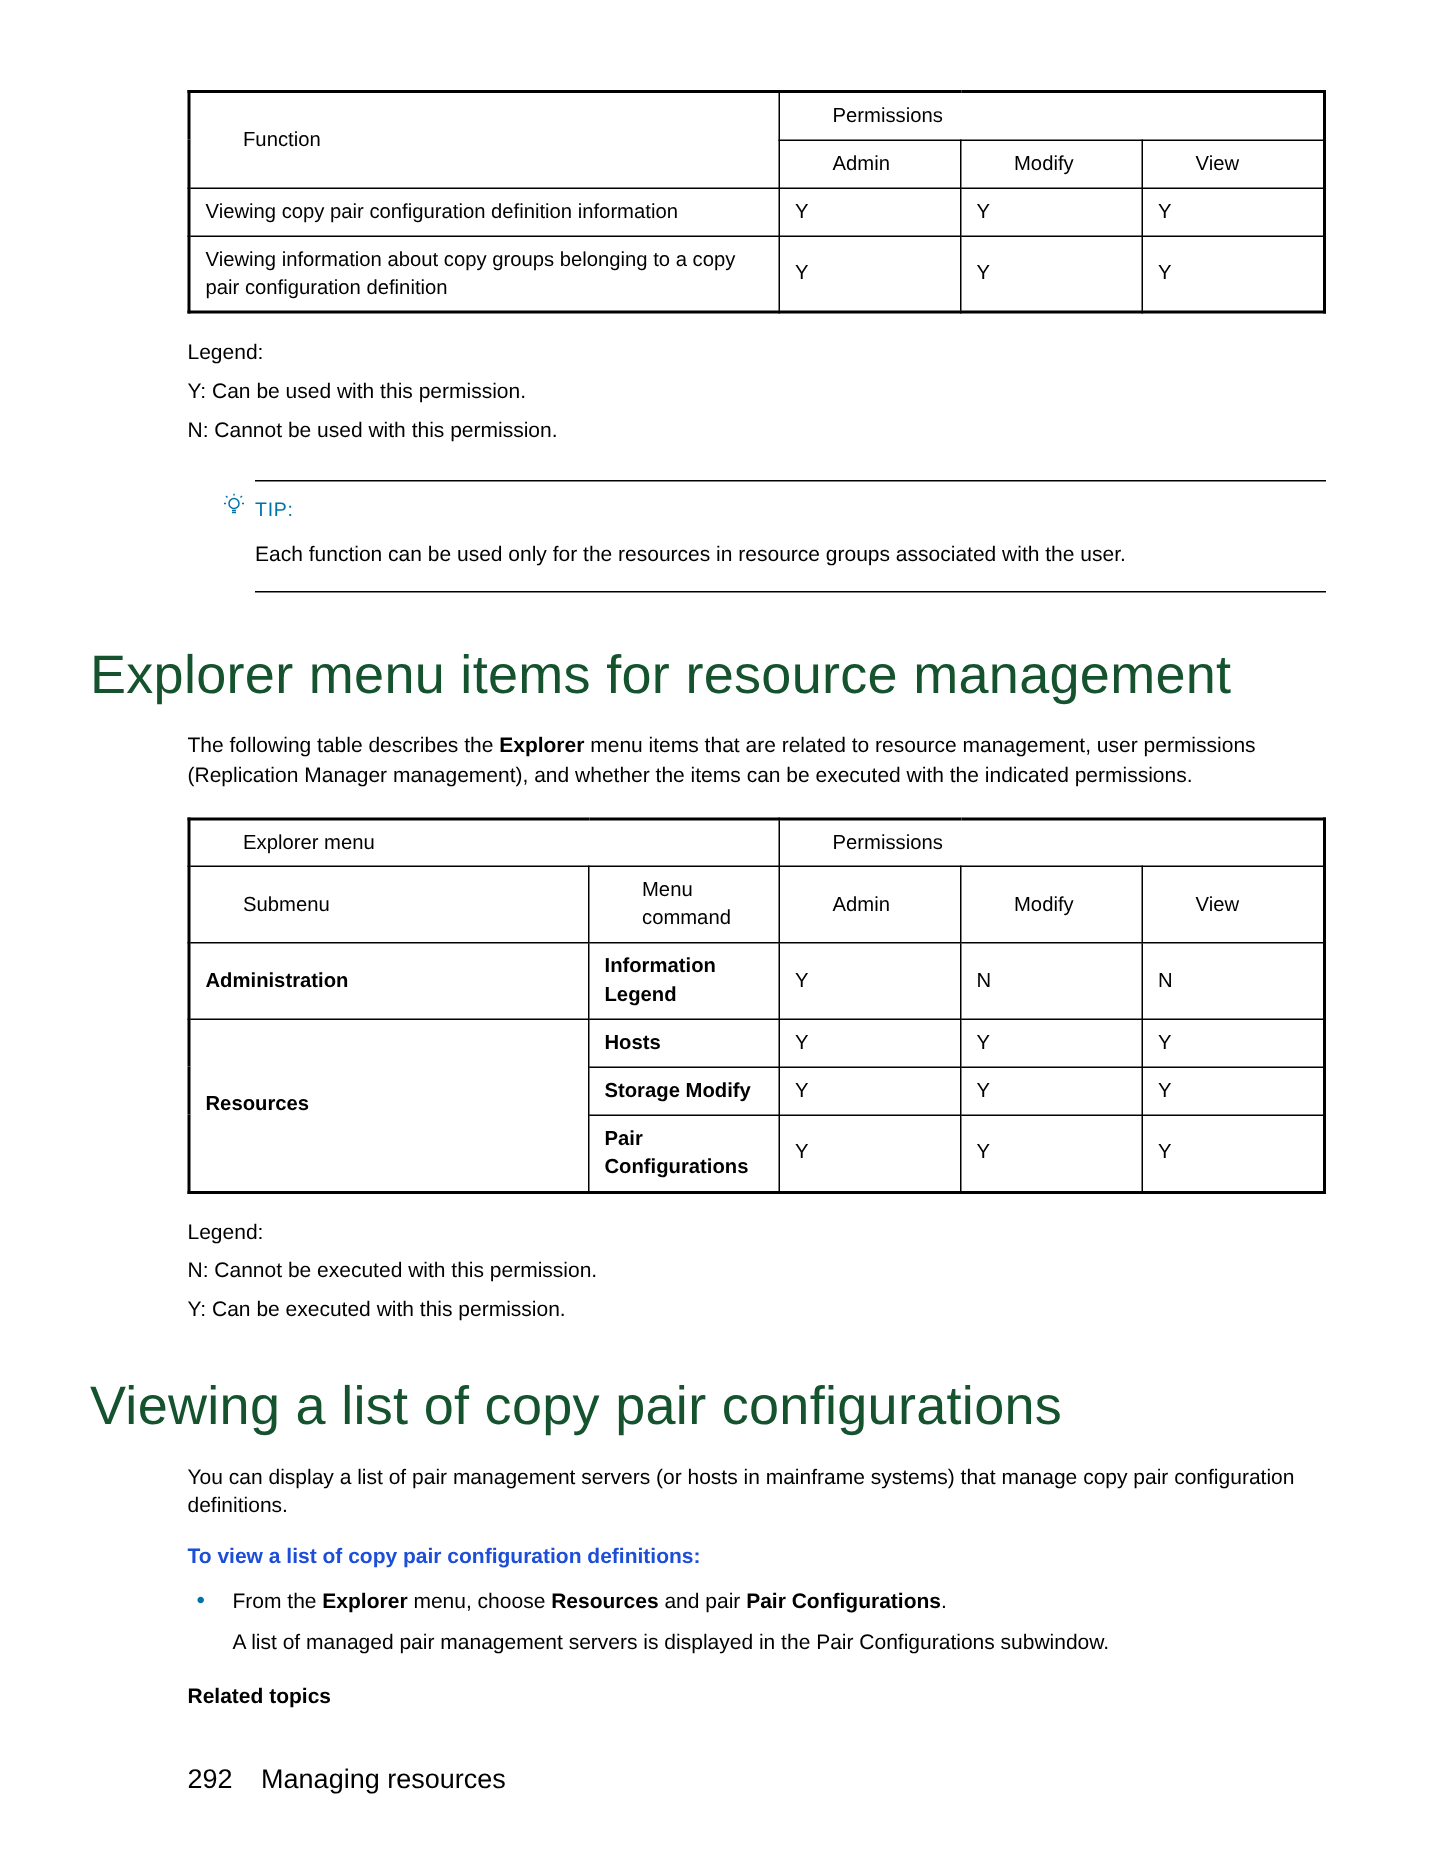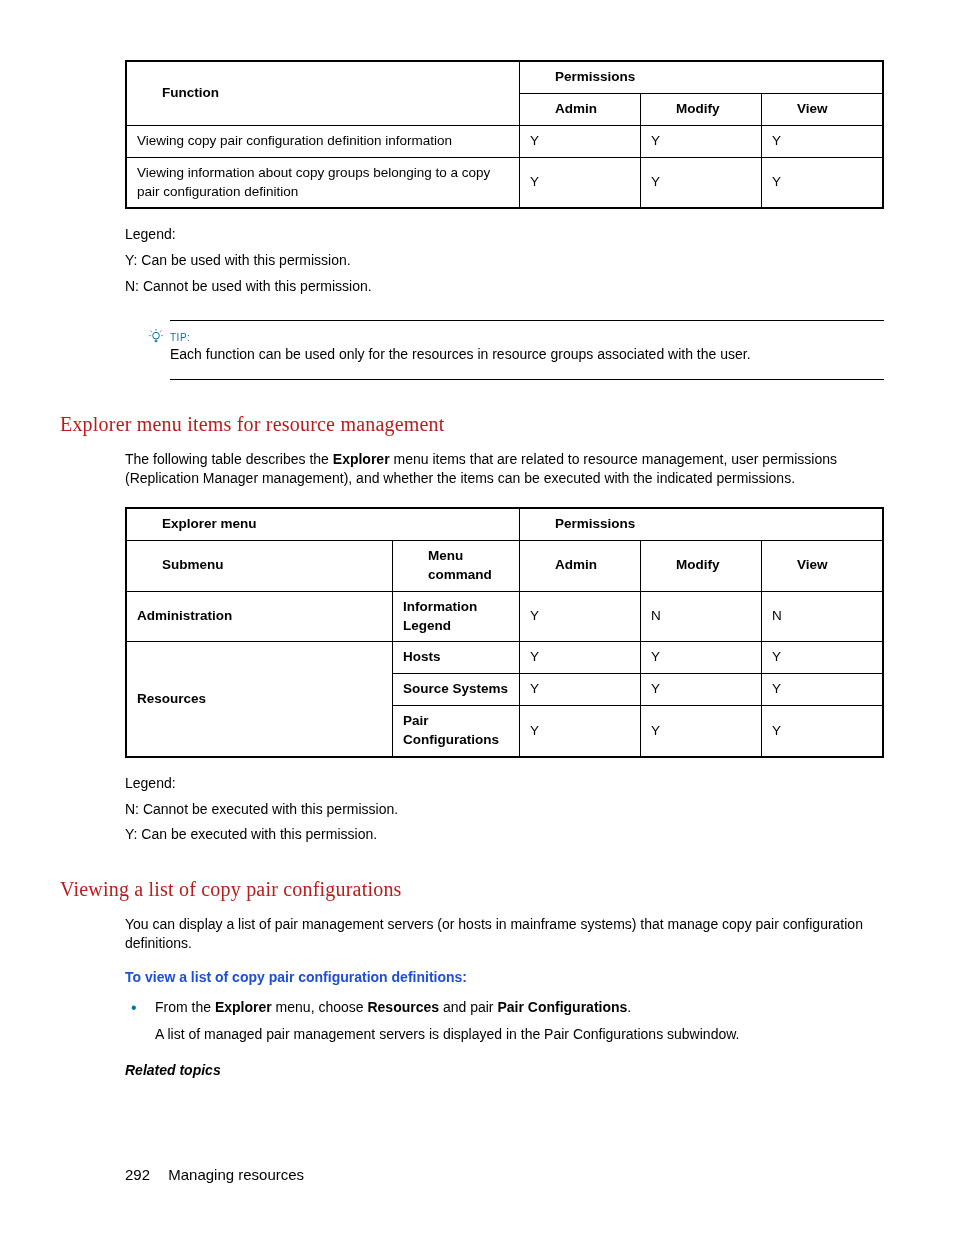--- a/index.html
+++ b/index.html
@@ -26,21 +26,21 @@
   }
   table.permissions-table th,
   table.permissions-table td {
     border: 1px solid #000;
     padding: 6px 10px;
     text-align: left;
     font-size: 13.5px;
     vertical-align: middle;
   }
   table.permissions-table th {
-    font-weight: bold;
+    font-weight: normal;
     padding-left: 35px;
   }
   .col-fn { width: auto; }
   .col-perm { width: 75px; }
   .legend p {
     margin: 6px 0;
   }
   .tip-block {
     margin: 24px 0 24px 45px;
     border-top: 1px solid #000;
@@ -48,49 +48,47 @@
     padding: 10px 0 14px 0;
     position: relative;
   }
   .tip-icon {
     position: absolute;
     left: -22px;
     top: 8px;
   }
   .tip-label {
     color: #0073a8;
-    font-size: 10px;
+    font-size: 13px;
     letter-spacing: 0.5px;
-    margin: 0 0 0 0;
+    margin: 0 0 11px 0;
   }
   .tip-text {
     margin: 0;
     font-size: 14px;
   }
   h1.section-heading {
     font-weight: normal;
-    color: #b91c1c;
-    font-size: 20px;
+    color: #14532d;
+    font-size: 36px;
     margin: 30px 0 12px 0;
     letter-spacing: 0.2px;
-    font-family: Liberation Serif, serif;
   }
   p { margin: 6px 0; }
   .sub-heading-blue {
     color: #1d4ed8;
     font-weight: bold;
     font-size: 14px;
     margin-top: 14px;
     margin-bottom: 10px;
   }
   .related-heading {
     font-weight: bold;
     font-size: 14px;
     margin-top: 16px;
-    font-style: italic;
   }
   ul.bullet {
     list-style: none;
     padding-left: 0;
     margin: 6px 0;
   }
   ul.bullet > li {
     position: relative;
     padding-left: 30px;
     margin-bottom: 8px;
@@ -98,23 +96,23 @@
   ul.bullet > li::before {
     content: "•";
     color: #0073a8;
     position: absolute;
     left: 6px;
     font-size: 16px;
     line-height: 1.2;
   }
   .footer {
     position: absolute;
-    bottom: 50px;
+    bottom: 36px;
     left: 125px;
-    font-size: 15px;
+    font-size: 18px;
   }
   .footer .pagenum {
     margin-right: 14px;
   }
   .t2-col1 { width: 220px; }
   .t2-col2 { width: auto; }
   .bold { font-weight: bold; }
 </style>
 </head>
 <body>
@@ -199,21 +197,21 @@
       <td>N</td>
     </tr>
     <tr>
       <td class="bold" rowspan="3">Resources</td>
       <td class="bold">Hosts</td>
       <td>Y</td>
       <td>Y</td>
       <td>Y</td>
     </tr>
     <tr>
-      <td class="bold">Source Systems</td>
+      <td class="bold">Storage Modify</td>
       <td>Y</td>
       <td>Y</td>
       <td>Y</td>
     </tr>
     <tr>
       <td class="bold">Pair Configurations</td>
       <td>Y</td>
       <td>Y</td>
       <td>Y</td>
     </tr>

